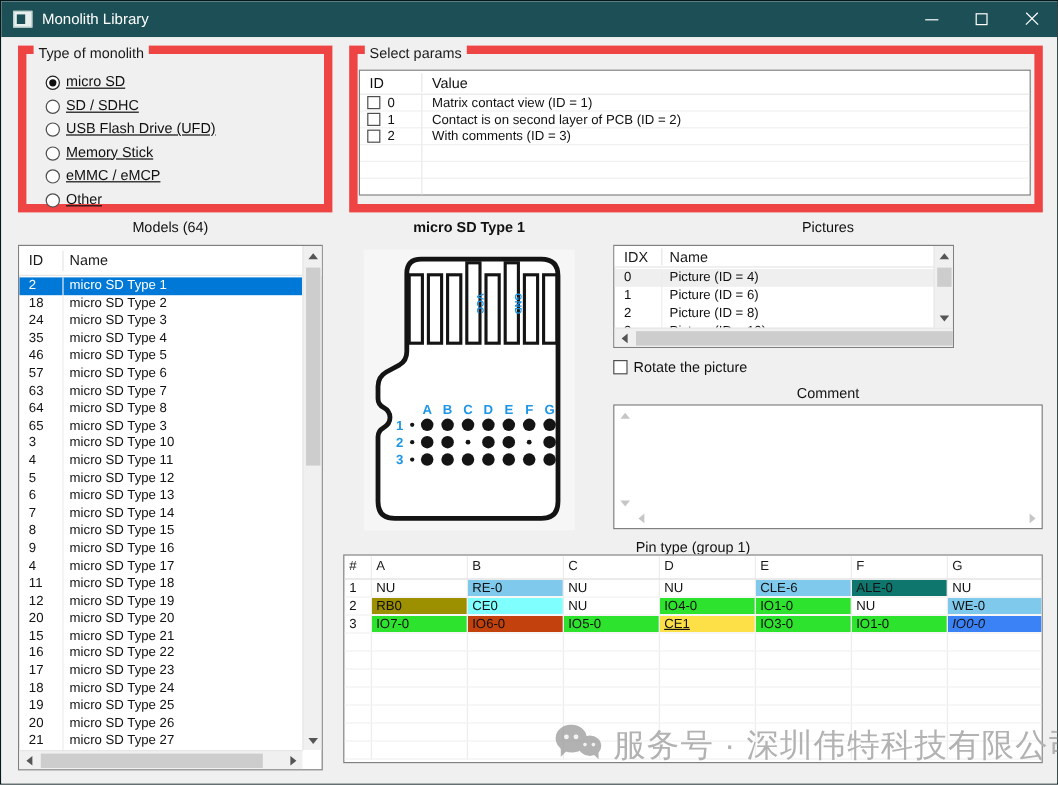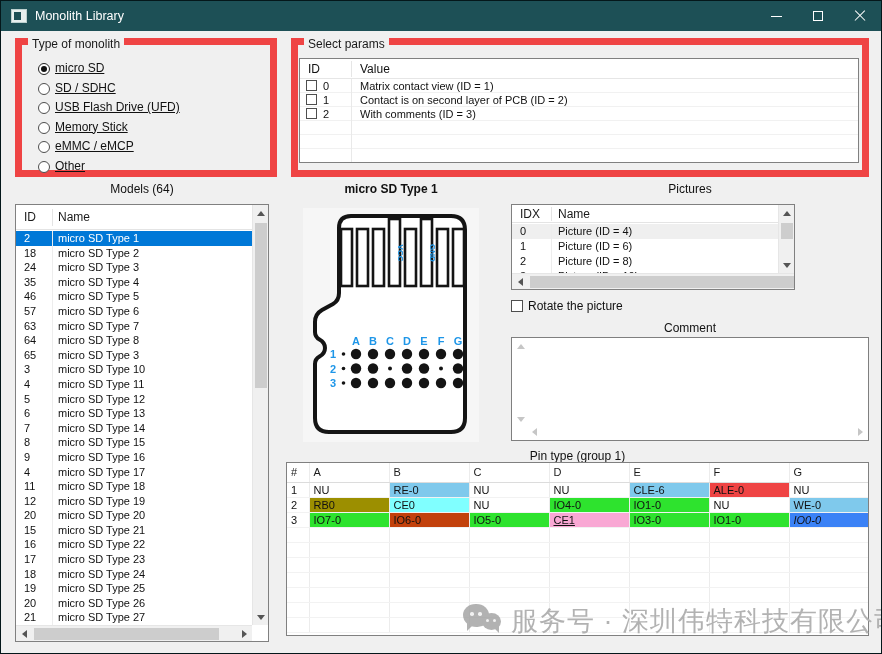--- a/index.html
+++ b/index.html
@@ -509,39 +509,39 @@
             </tr>
           </thead>
         <tbody id="pin-body">
             <tr>
               <td class="num">1</td>
               <td class="cell" style="background: rgb(255, 255, 255);">NU</td>
               <td class="cell" style="background: rgb(127, 201, 236);">RE-0</td>
               <td class="cell" style="background: rgb(255, 255, 255);">NU</td>
               <td class="cell" style="background: rgb(255, 255, 255);">NU</td>
               <td class="cell" style="background: rgb(127, 201, 236);">CLE-6</td>
-              <td class="cell" style="background: #ef4444;">ALE-0</td>
+              <td class="cell" style="background: #0f766e;">ALE-0</td>
               <td class="cell" style="background: rgb(255, 255, 255);">NU</td>
             </tr>
             <tr>
               <td class="num">2</td>
               <td class="cell" style="background: rgb(156, 143, 0);">RB0</td>
               <td class="cell" style="background: rgb(128, 255, 255);">CE0</td>
               <td class="cell" style="background: rgb(255, 255, 255);">NU</td>
               <td class="cell" style="background: rgb(46, 227, 46);">IO4-0</td>
               <td class="cell" style="background: rgb(46, 227, 46);">IO1-0</td>
               <td class="cell" style="background: rgb(255, 255, 255);">NU</td>
               <td class="cell" style="background: rgb(127, 201, 236);">WE-0</td>
             </tr>
             <tr>
               <td class="num">3</td>
               <td class="cell" style="background: rgb(46, 227, 46);">IO7-0</td>
               <td class="cell" style="background: #c2410c;">IO6-0</td>
               <td class="cell" style="background: rgb(46, 227, 46);">IO5-0</td>
-              <td class="cell" style="background: #f9a8d4; text-decoration: underline;">CE1</td>
+              <td class="cell" style="background: #fde047; text-decoration: underline;">CE1</td>
               <td class="cell" style="background: rgb(46, 227, 46);">IO3-0</td>
               <td class="cell" style="background: rgb(46, 227, 46);">IO1-0</td>
               <td class="cell" style="background: #3b82f6; font-style: italic;">IO0-0</td>
             </tr>
             <tr>
               <td></td>
               <td></td>
               <td></td>
               <td></td>
               <td></td>

